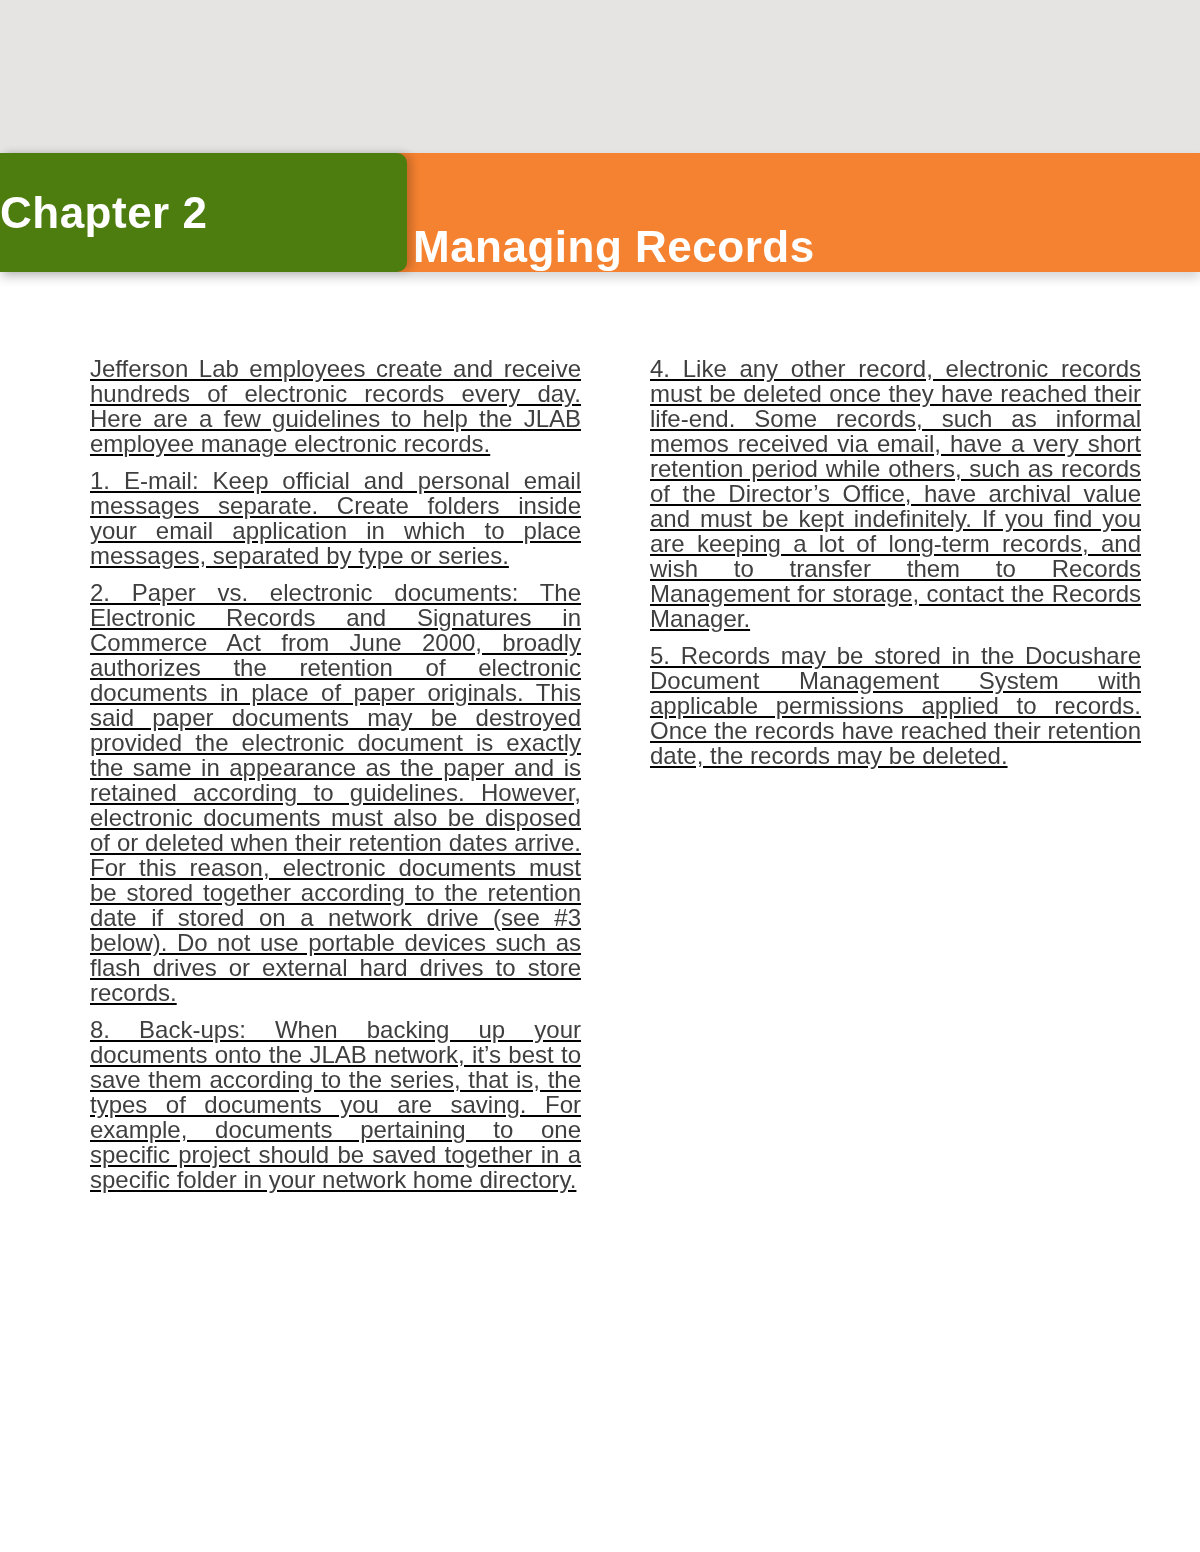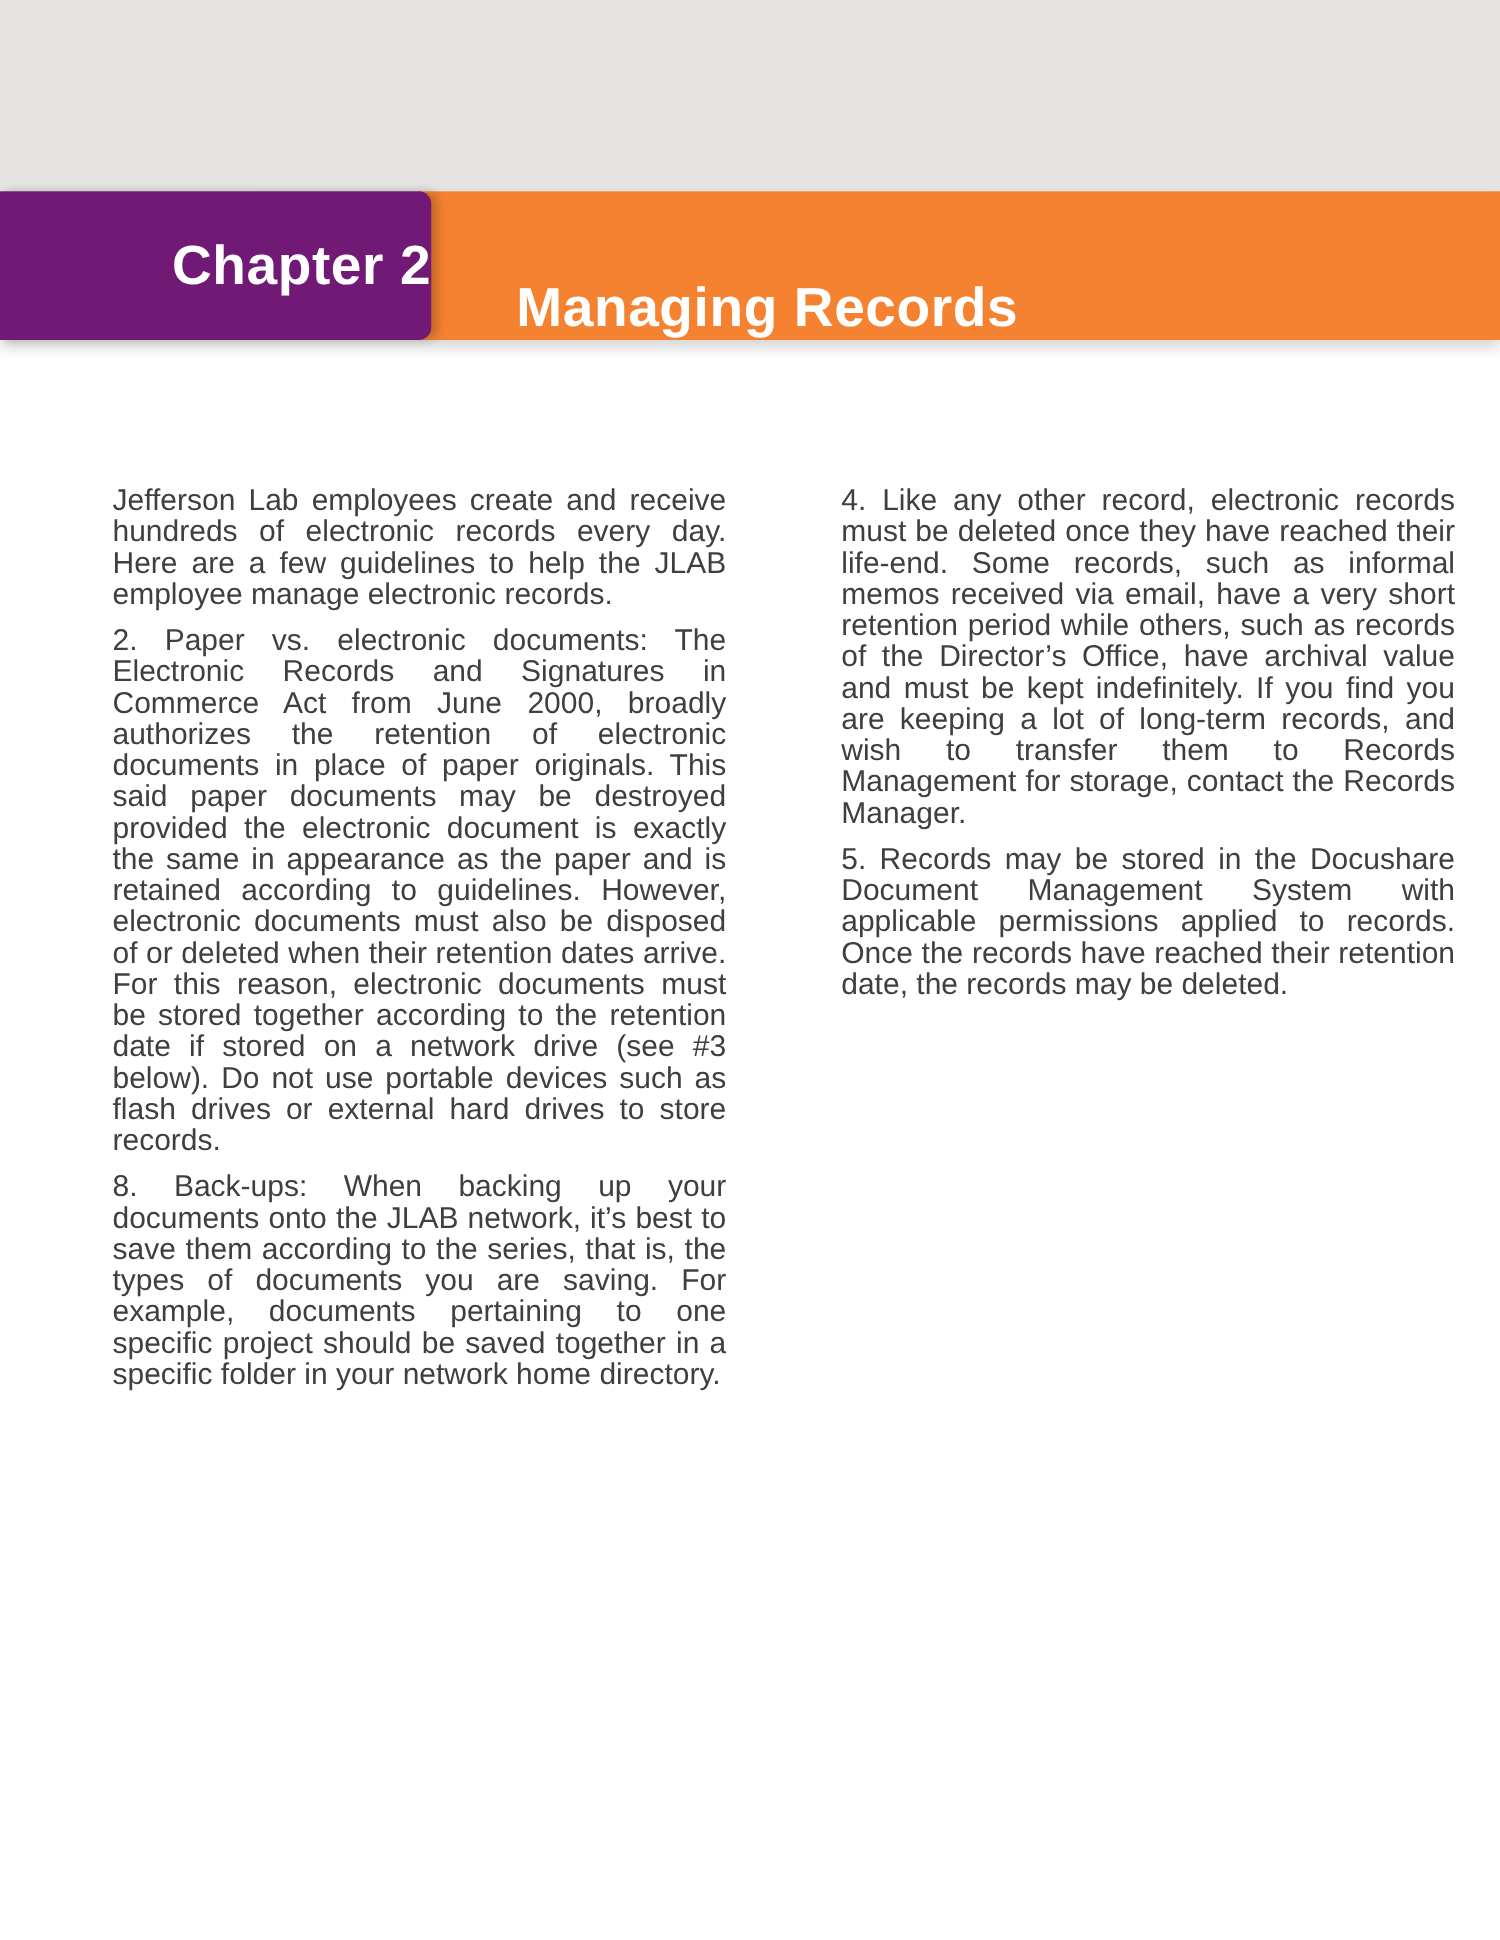--- a/index.html
+++ b/index.html
@@ -41,40 +41,41 @@
     color: #ffffff;
     font-weight: 700;
     font-size: 44px;
     letter-spacing: 0.5px;
     white-space: nowrap;
   }
   .chapter-box {
     position: absolute;
     left: 0;
     top: 0;
-    width: 345px;
+    width: 407px;
     height: 100%;
-    background: #701a75;
+    background: #4d7c0f;
     border-radius: 0 10px 10px 0;
     box-shadow: 5px 0 8px rgba(0,0,0,0.20);
     display: flex;
     align-items: center;
-    justify-content: flex-end;
+    justify-content: flex-start;
   }
   .chapter-label {
     color: #ffffff;
     font-weight: 700;
     font-size: 44px;
     letter-spacing: 0.5px;
     white-space: nowrap;
   }
   .content {
     display: flex;
-    padding: 116px 0 0 90px;
-    gap: 92px;
+    padding: 84px 0 0 90px;
+    gap: 69px;
+    text-decoration: underline;
   }
   .col {
     width: 491px;
     flex: 0 0 491px;
   }
   .col p {
     margin: 0 0 12px 0;
     font-size: 24px;
     line-height: 25px;
     text-align: justify;
@@ -94,20 +95,21 @@
       <span class="banner-title">Managing Records</span>
     </div>
     <div class="chapter-box">
       <span class="chapter-label">Chapter 2</span>
     </div>
   </div>
 
   <div class="content">
     <div class="col">
       <p>Jefferson Lab employees create and receive hundreds of electronic records every day. Here are a few guidelines to help the JLAB employee manage electronic records.</p>
+      <p>1. E-mail: Keep official and personal email messages separate. Create folders inside your email application in which to place messages, separated by type or series.</p>
       <p>2. Paper vs. electronic documents: The Electronic Records and Signatures in Commerce Act from June 2000, broadly authorizes the retention of electronic documents in place of paper originals. This said paper documents may be destroyed provided the electronic document is exactly the same in appearance as the paper and is retained according to guidelines. However, electronic documents must also be disposed of or deleted when their retention dates arrive. For this reason, electronic documents must be stored together according to the retention date if stored on a network drive (see #3 below). Do not use portable devices such as flash drives or external hard drives to store records.</p>
       <p>8. Back-ups: When backing up your documents onto the JLAB network, it’s best to save them according to the series, that is, the types of documents you are saving. For example, documents pertaining to one specific project should be saved together in a specific folder in your network home directory.</p>
     </div>
     <div class="col">
       <p>4. Like any other record, electronic records must be deleted once they have reached their life-end. Some records, such as informal memos received via email, have a very short retention period while others, such as records of the Director’s Office, have archival value and must be kept indefinitely. If you find you are keeping a lot of long-term records, and wish to transfer them to Records Management for storage, contact the Records Manager.</p>
       <p>5. Records may be stored in the Docushare Document Management System with applicable permissions applied to records. Once the records have reached their retention date, the records may be deleted.</p>
     </div>
   </div>
 
 </div>

